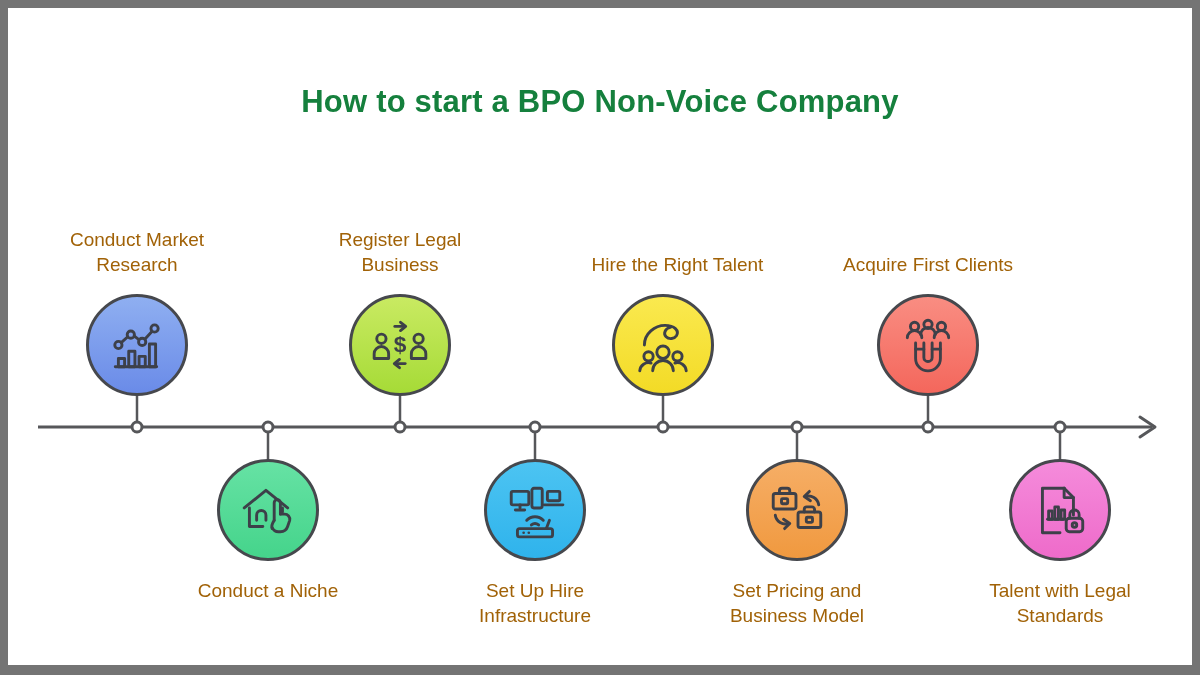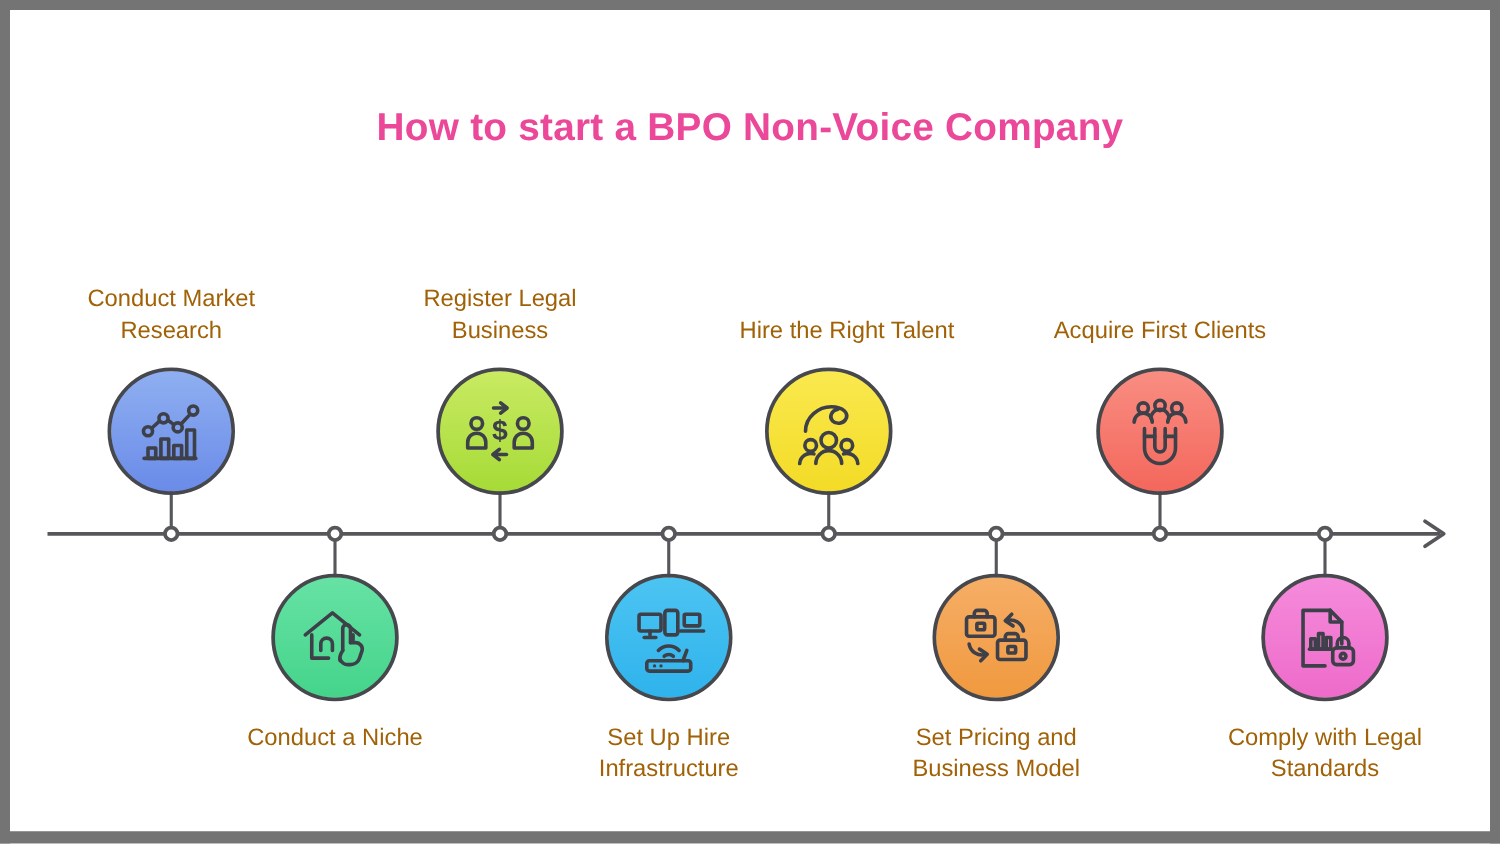--- a/index.html
+++ b/index.html
@@ -7,21 +7,21 @@
     position:relative;width:1200px;height:675px;background:#ffffff;
     font-family:"Liberation Sans",sans-serif;overflow:hidden;
   }
   .frame-edge{position:absolute;background:#747474;}
   .frame-top{left:0;top:0;width:1200px;height:8px;}
   .frame-bottom{left:0;bottom:0;width:1200px;height:10px;}
   .frame-left{left:0;top:0;width:8px;height:675px;}
   .frame-right{right:0;top:0;width:8px;height:675px;}
   .title{
     position:absolute;top:84px;left:0;width:100%;margin:0;
-    text-align:center;font-size:31px;font-weight:bold;color:#ec4899;
+    text-align:center;font-size:31px;font-weight:bold;color:#15803d;
     letter-spacing:.2px;
   }
   .timeline-layer{position:absolute;left:0;top:0;}
   .bubble{
     position:absolute;width:102px;height:102px;border-radius:50%;
     border:3px solid #46484d;box-sizing:border-box;
     display:flex;align-items:center;justify-content:center;
   }
   .label{
     position:absolute;text-align:center;font-size:19px;line-height:25px;
@@ -187,16 +187,16 @@
     <path d="M34 9 v9 h9"></path>
     <path d="M18 39 h15"></path>
     <rect x="19" y="31" width="3.5" height="8"></rect>
     <rect x="25" y="27" width="3.5" height="12"></rect>
     <rect x="31" y="30" width="3.5" height="9"></rect>
     <rect x="36" y="38" width="16" height="13" rx="3"></rect>
     <path d="M39.5 38 v-3.5 a4.5 4.5 0 0 1 9 0 V38"></path>
     <circle cx="44" cy="44.5" r="2.2"></circle>
           </svg>
         </div>
-        <div class="label" style="left: 955px; width: 210px; top: 578px;">Comply with Legal Standards</div>
+        <div class="label" style="left: 955px; width: 210px; top: 578px;">Talent with Legal Standards</div>
       </div>
     </div>
 </div>
 
 </body></html>

